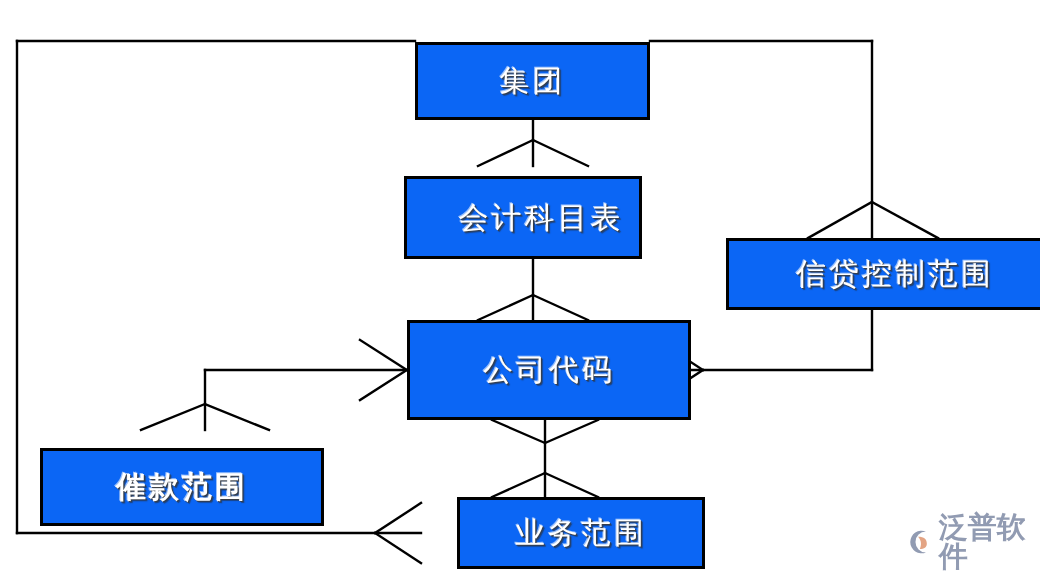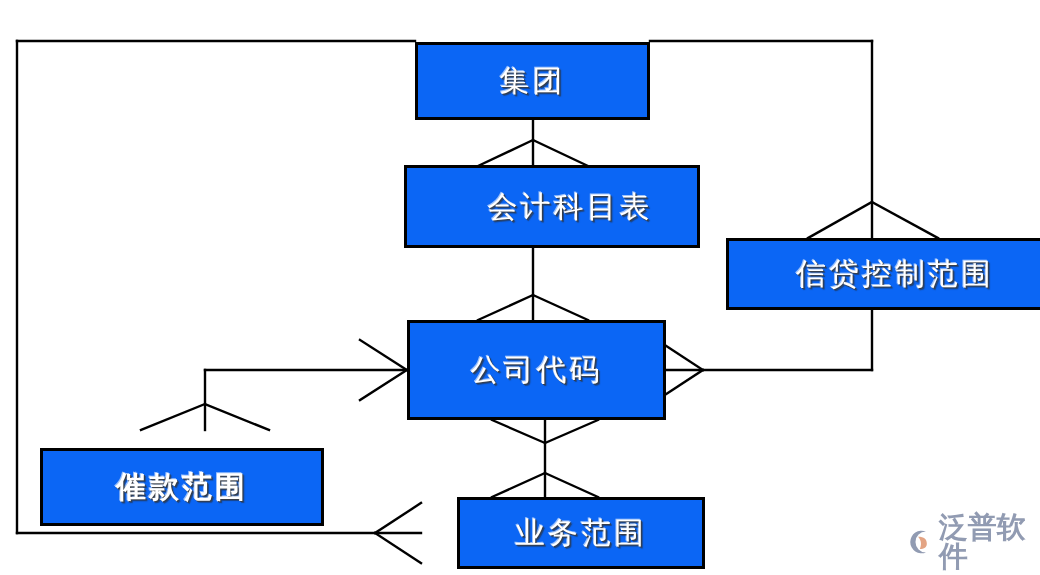--- a/index.html
+++ b/index.html
@@ -135,29 +135,29 @@
         <line x1="545" y1="473" x2="598" y2="497"></line>
       </g>
 
     </g>
   </svg>
 
   <div class="node" style="left:415px; top:10px; width:235px; height:78px;margin-top:32px;">
     <span class="node-label">集团</span>
   </div>
 
-  <div class="node" style="left:404px; top:165px; width:296px; height:83px;padding-left:36px;">
+  <div class="node" style="left:404px; top:176px; width:238px; height:83px;padding-left:36px;">
     <span class="node-label">会计科目表</span>
   </div>
 
   <div class="node" style="left:726px; top:238px; width:338px; height:72px;">
     <span class="node-label">信贷控制范围</span>
   </div>
 
-  <div class="node" style="left:407px; top:320px; width:259px; height:100px;">
+  <div class="node" style="left:407px; top:320px; width:284px; height:100px;">
     <span class="node-label">公司代码</span>
   </div>
 
   <div class="node" style="left:40px; top:448px; width:284px; height:78px;font-weight:bold;">
     <span class="node-label">催款范围</span>
   </div>
 
   <div class="node" style="left:421px; top:497px; width:248px; height:72px;margin-left:36px;">
     <span class="node-label">业务范围</span>
   </div>

